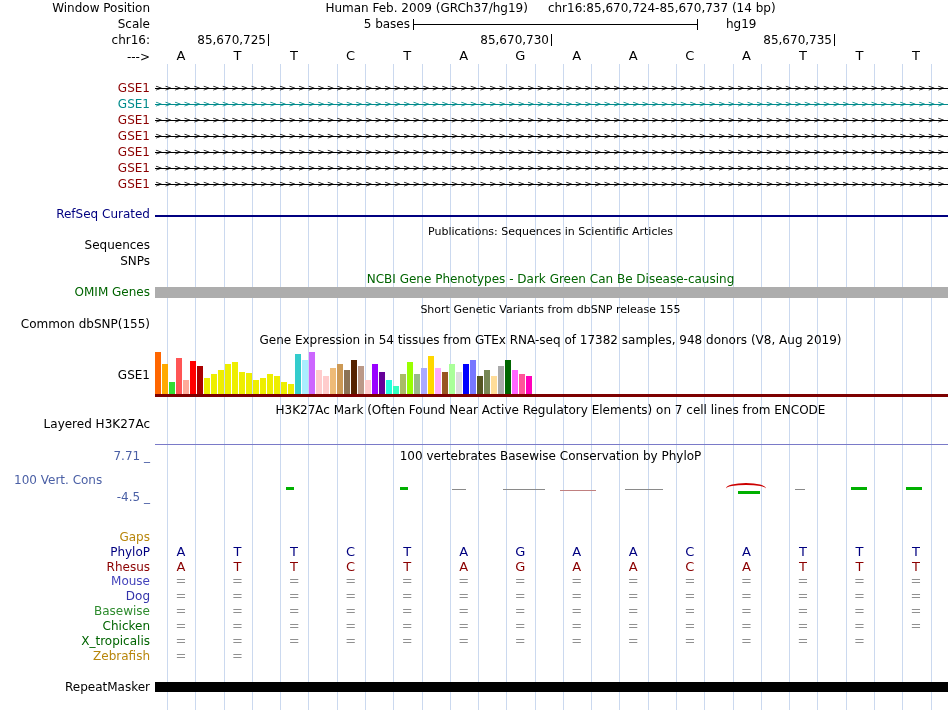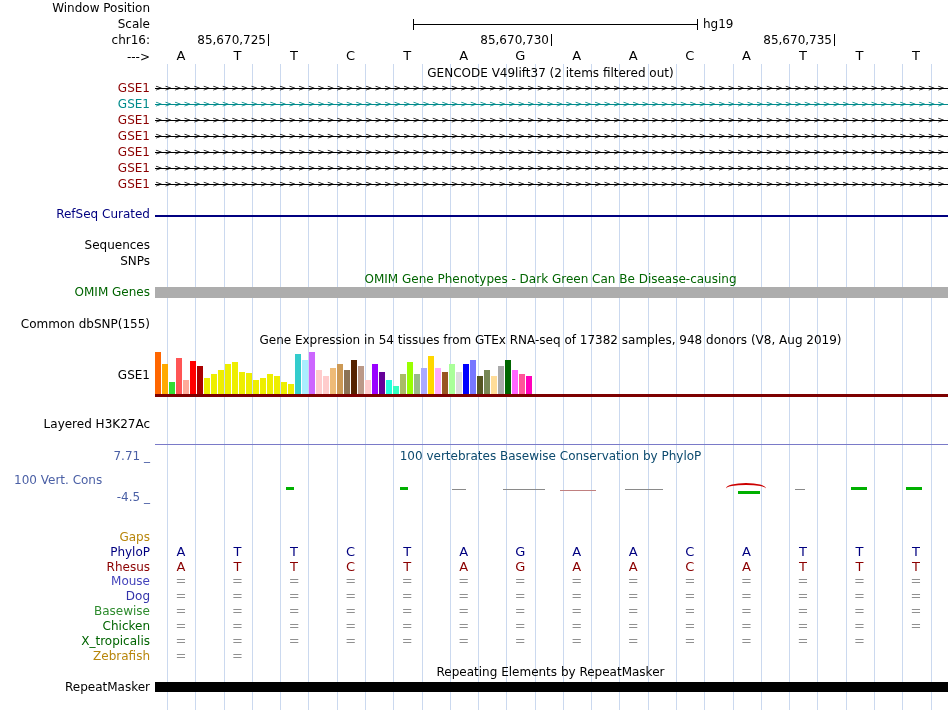--- a/index.html
+++ b/index.html
@@ -52,54 +52,59 @@
       <div class="guideline" style="left: 760.88px;"></div>
       <div class="guideline" style="left: 789.16px;"></div>
       <div class="guideline" style="left: 817.44px;"></div>
       <div class="guideline" style="left: 845.72px;"></div>
       <div class="guideline" style="left: 874px;"></div>
       <div class="guideline" style="left: 902.28px;"></div>
       <div class="guideline" style="left: 930.56px;"></div>
     </div>
 
   <div class="lbl" style="top:1px">Window Position</div>
+  <div class="ct" style="top:1px">
+    <span>Human Feb. 2009 (GRCh37/hg19)</span><span style="display:inline-block;width:20px"></span><span>chr16:85,670,724-85,670,737 (14 bp)</span>
+  </div>
   <div class="lbl" style="top:17px">Scale</div>
+  <div style="position:absolute;left:153px;top:17px;width:257px;text-align:right;line-height:14px">5 bases</div>
   <div class="scalebar" style="left:413px;top:19px;width:283px"></div>
-  <div style="position:absolute;left:703px;top:17px;line-height:14px">hg19</div>
+  <div style="position:absolute;left:726px;top:17px;line-height:14px">hg19</div>
   <div class="lbl" style="top:33px">chr16:</div>
   <div class="lbl" style="top:50px">---&gt;</div>
 
-  <div class="ct" style="top:66px">GENCODE V49lift37 (2 items filtered out)</div>
 
   <div class="lbl" style="top:207px;color:#000080">RefSeq Curated</div>
   <div class="hline" style="top:215px;height:2px;background:#000080"></div>
 
+  <div class="ct sm" style="top:225px">Publications: Sequences in Scientific Articles</div>
   <div class="lbl" style="top:238px">Sequences</div>
   <div class="lbl" style="top:254px">SNPs</div>
 
-  <div class="ct" style="top:272px;color:#006400">OMIM Gene Phenotypes - Dark Green Can Be Disease-causing</div>
+  <div class="ct" style="top:272px;color:#006400">NCBI Gene Phenotypes - Dark Green Can Be Disease-causing</div>
   <div class="lbl" style="top:285px;color:#006400">OMIM Genes</div>
   <div class="hline" style="top:287px;height:11px;background:#ADADAD"></div>
 
+  <div class="ct sm" style="top:303px">Short Genetic Variants from dbSNP release 155</div>
   <div class="lbl" style="top:317px">Common dbSNP(155)</div>
 
   <div class="ct" style="top:333px">Gene Expression in 54 tissues from GTEx RNA-seq of 17382 samples, 948 donors (V8, Aug 2019)</div>
   <div class="lbl" style="top:368px">GSE1</div>
   <div class="hline" style="top:394px;height:3px;background:#7D0000"></div>
 
+  <div class="ct" style="top:403px">H3K27Ac Mark (Often Found Near Active Regulatory Elements) on 7 cell lines from ENCODE</div>
   <div class="lbl" style="top:417px">Layered H3K27Ac</div>
   <div class="hline" style="top:444px;height:1px;background:#7A7AC8"></div>
 
   <div class="lbl" style="top:449px;color:#4A5FA5">7.71 _</div>
-  <div class="ct" style="top:449px;color:#0c4a6e">100 vertebrates Basewise Conservation by PhyloP</div>
+  <div class="ct" style="top:449px;color:#000000">100 vertebrates Basewise Conservation by PhyloP</div>
   <div style="position:absolute;left:14px;top:473px;color:#4A5FA5;line-height:14px">100 Vert. Cons</div>
   <div class="lbl" style="top:490px;color:#4A5FA5">-4.5 _</div>
 
 
-  <div class="ct" style="top:665px">Repeating Elements by RepeatMasker</div>
   <div class="lbl" style="top:680px">RepeatMasker</div>
   <div class="hline" style="top:682px;height:10px;background:#000"></div>
 <div class="ruler-num" style="left: 162px; top: 33px; width: 104px;">85,670,725</div>
     <div class="ruler-tick" style="left: 268px; top: 34px;"></div>
     <div class="ruler-num" style="left: 445px; top: 33px; width: 104px;">85,670,730</div>
     <div class="ruler-tick" style="left: 551px; top: 34px;"></div>
     <div class="ruler-num" style="left: 728px; top: 33px; width: 104px;">85,670,735</div>
     <div class="ruler-tick" style="left: 834px; top: 34px;"></div>
     <div class="base" style="left: 181px; top: 49px;">A</div>
     <div class="base" style="left: 237.54px; top: 49px;">T</div>

